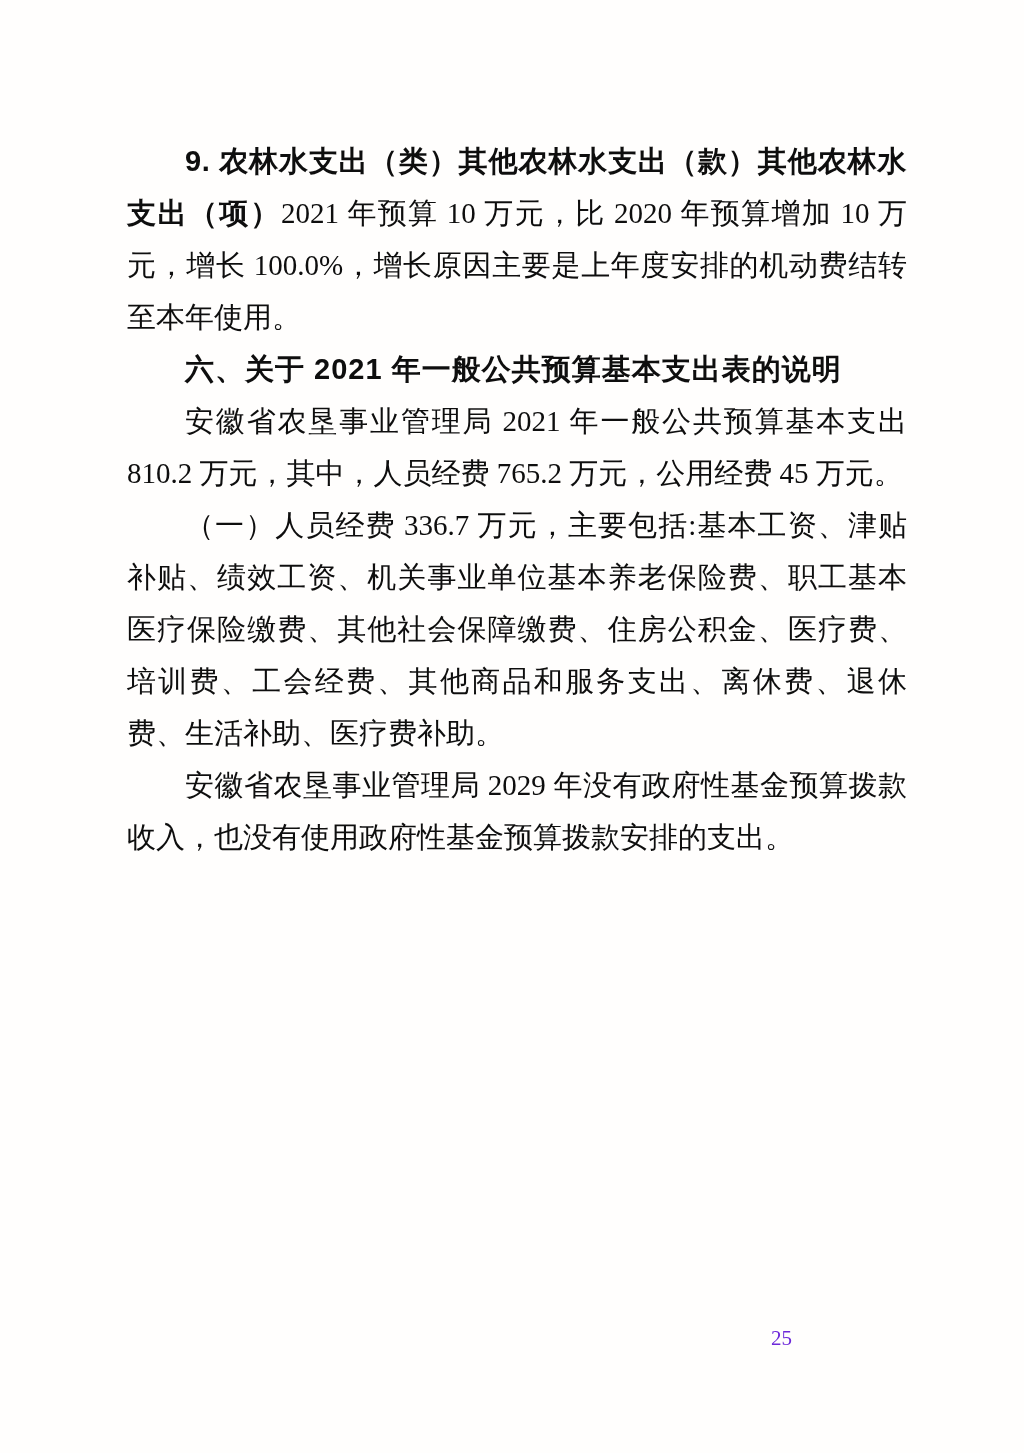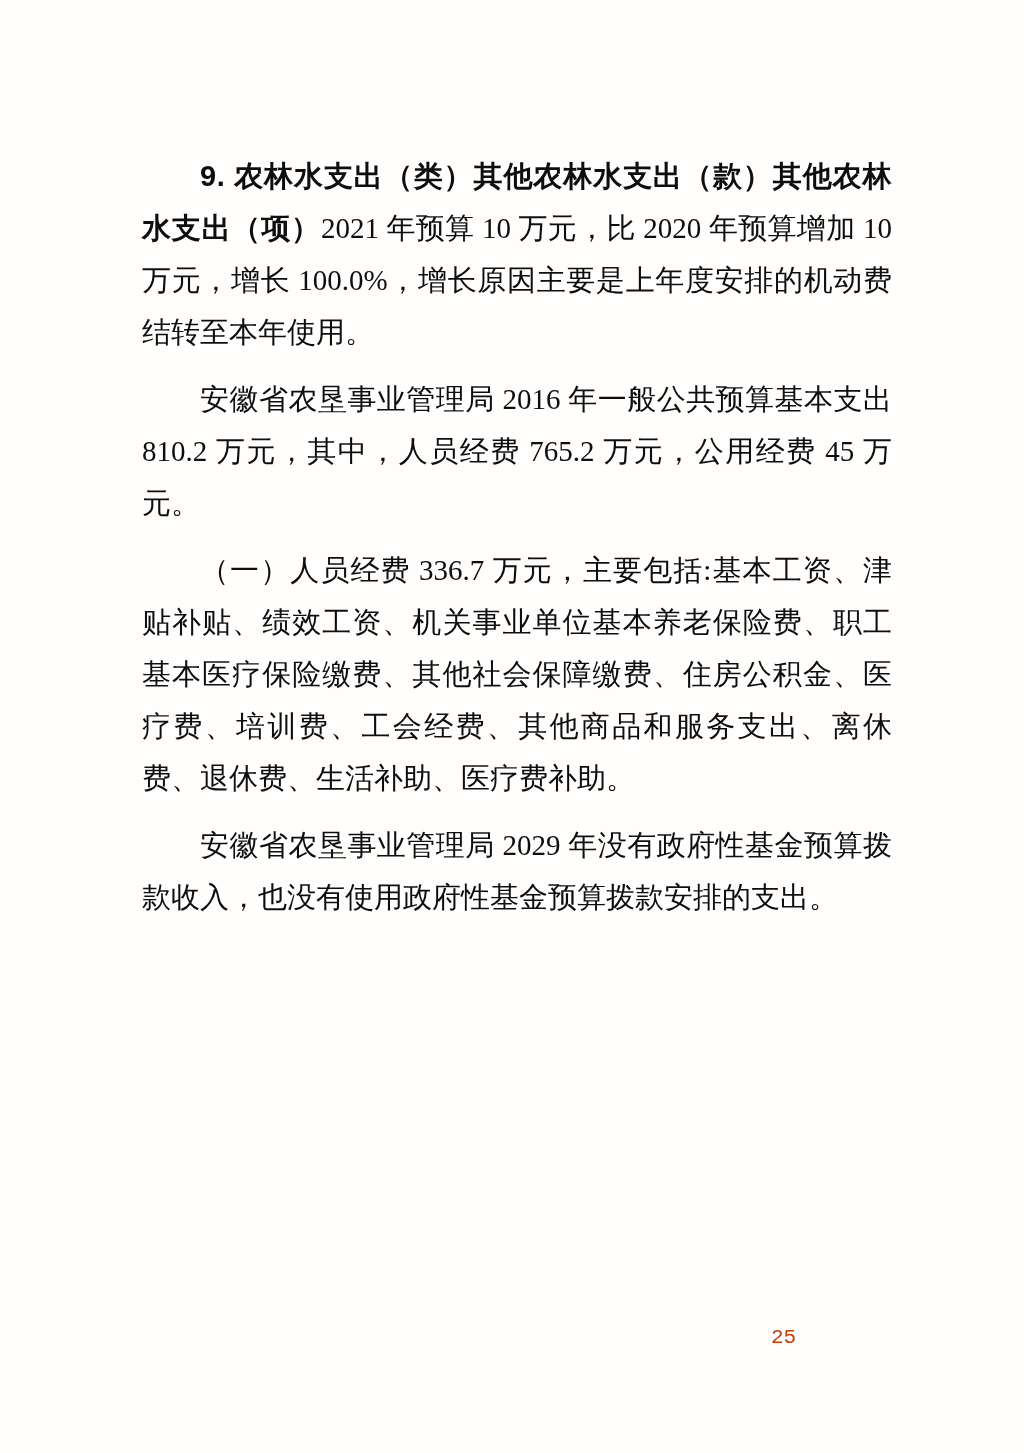--- a/index.html
+++ b/index.html
@@ -24,55 +24,56 @@
     position: absolute;
     left: 127px;
     top: 135px;
     width: 780px;
     font-size: 29px;
     line-height: 52px;
     text-align: justify;
     text-align-last: left;
   }
   .para {
-    margin: 15px;
+    margin: 0;
     padding: 0;
     text-indent: 2em;
   }
   .lead {
     font-weight: 700;
     font-family: "Liberation Sans", "DejaVu Sans", sans-serif;
     letter-spacing: 0.5px;
   }
   .rest {
     font-weight: 400;
   }
   .para.heading .lead {
     letter-spacing: 1px;
   }
   .page-number {
     position: absolute;
     left: 771px;
     top: 1326px;
     font-size: 21px;
-    font-family: Liberation Mono, monospace;
-    color: #c2410c;
+    font-family: Liberation Serif, serif;
+    color: #6d28d9;
   }
 </style>
 </head>
 <body>
 
 <div class="page">
   <div class="content" id="content">
   <p class="para item"><b class="lead">9. 农林水支出（类）其他农林水支出（款）其他农林水支出（项）</b><span class="rest">2021 年预算 10 万元，比 2020 年预算增加 10 万元，增长 100.0%，增长原因主要是上年度安排的机动费结转至本年使用。</span></p>
 
 
 
+  <p class="para heading"><b class="lead">六、关于 2021 年一般公共预算基本支出表的说明</b></p>
 
-  <p class="para body"><span class="rest">安徽省农垦事业管理局 2016 年一般公共预算基本支出 810.2 万元，其中，人员经费 765.2 万元，公用经费 45 万元。</span></p>
+  <p class="para body"><span class="rest">安徽省农垦事业管理局 2021 年一般公共预算基本支出 810.2 万元，其中，人员经费 765.2 万元，公用经费 45 万元。</span></p>
 
   <p class="para body"><span class="rest">（一）人员经费 336.7 万元，主要包括:基本工资、津贴补贴、绩效工资、机关事业单位基本养老保险费、职工基本医疗保险缴费、其他社会保障缴费、住房公积金、医疗费、培训费、工会经费、其他商品和服务支出、离休费、退休费、生活补助、医疗费补助。</span></p>
 
 
 
   <p class="para body"><span class="rest">安徽省农垦事业管理局 2029 年没有政府性基金预算拨款收入，也没有使用政府性基金预算拨款安排的支出。</span></p>
 
 </div>
   <div class="page-number">25</div>
 </div>

